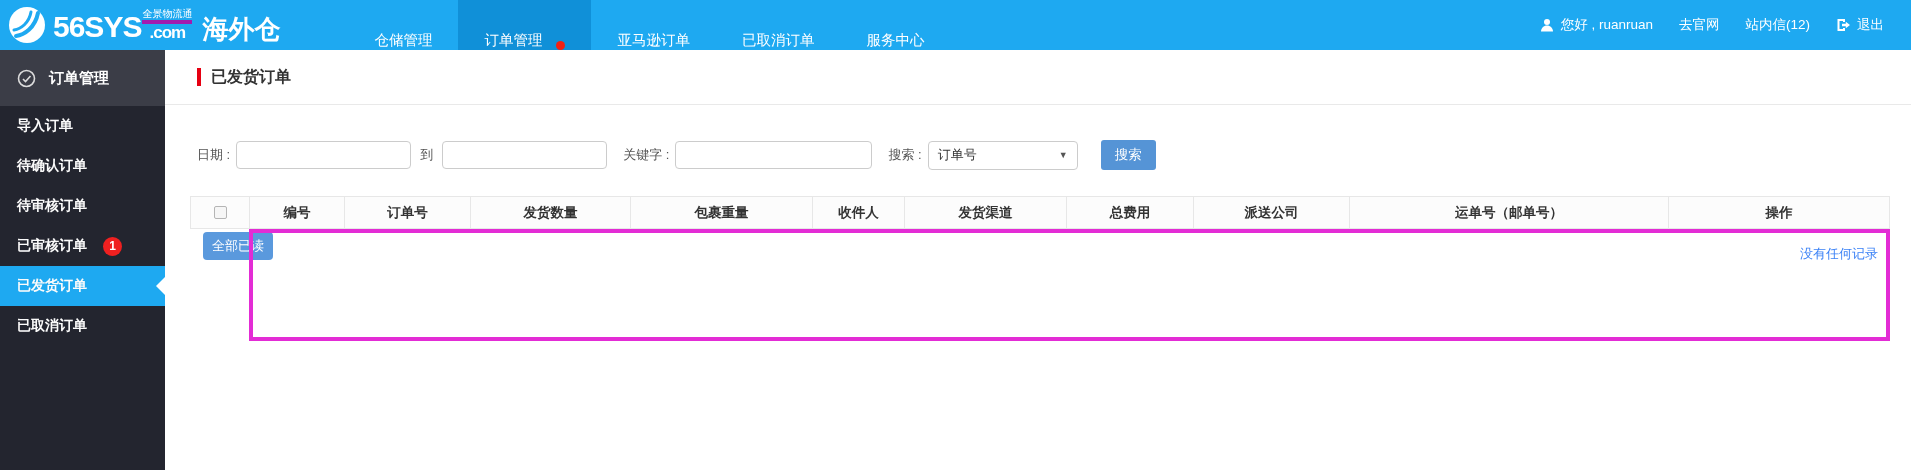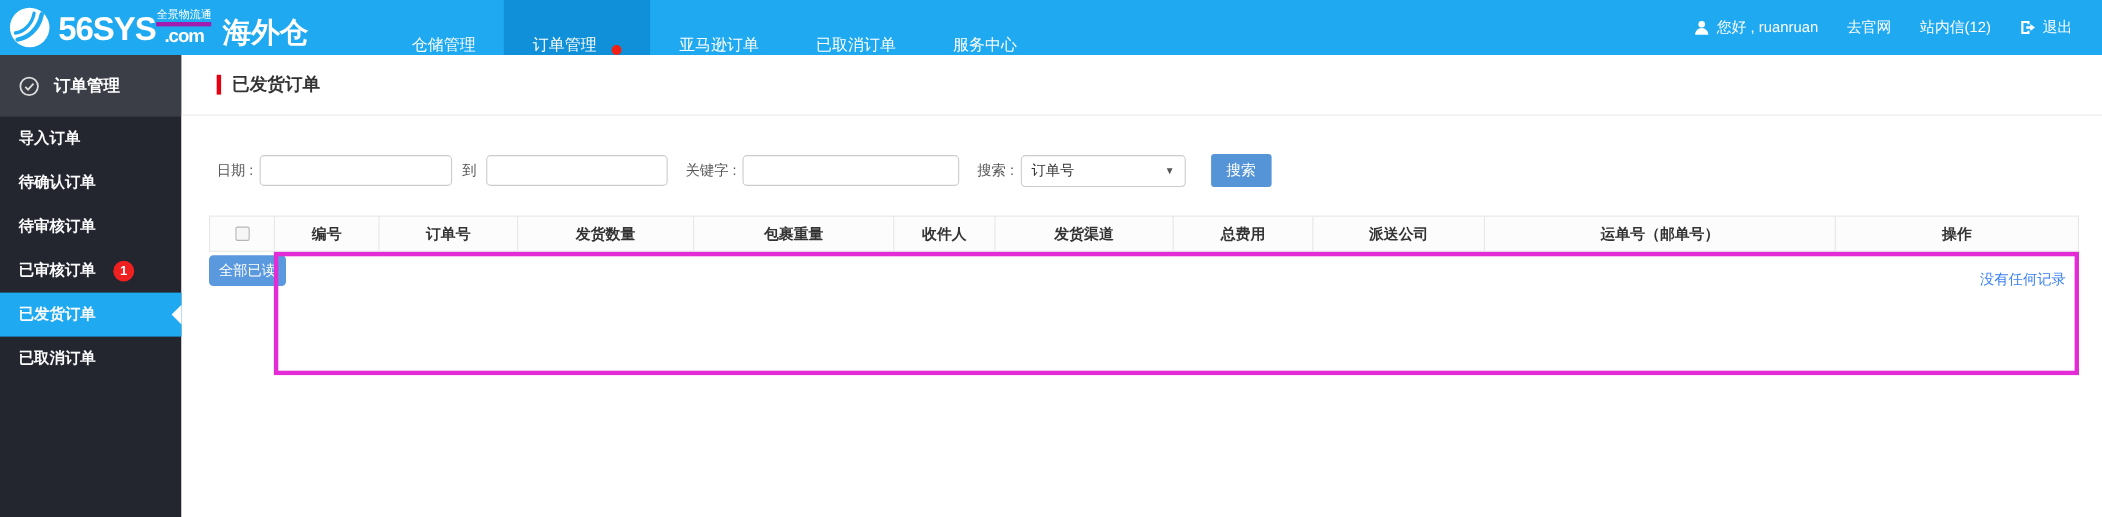--- a/index.html
+++ b/index.html
@@ -55,21 +55,21 @@
   .table { margin:26px 21px 0 25px; }
   .thead { display:flex; border:1px solid #e7e7e7; background:#fcfcfc; }
   .th { height:31px; display:flex; align-items:center; justify-content:center; font-size:13.5px; font-weight:bold;
         color:#333; border-right:1px solid #e7e7e7; }
   .th:last-child { border-right:none; flex:1; }
   .cb { width:13px; height:13px; border:1px solid #b5b5b5; border-radius:2px; background:#f6f6f6; cursor:pointer; }
   .tbody { position:relative; height:118px; }
   .magenta-box { position:absolute; left:59px; top:0; right:0; height:112px; border:4px solid #e32cd5;
                  display:flex; justify-content:flex-end; align-items:flex-start; padding:12px 8px; }
   .empty-text { font-size:13px; color:#3b82f6; }
-  .mark-read-btn { position:absolute; left:0; top:3px; width:70px; height:28px; background:#5a99dd; color:#fff;
+  .mark-read-btn { position:absolute; left:13px; top:3px; width:70px; height:28px; background:#5a99dd; color:#fff;
                    border:none; border-radius:4px; font-size:13px; cursor:pointer; }
 </style>
 </head>
 <body>
 
 <header class="topbar">
   <div class="logo">
     <svg width="38" height="38" viewBox="0 0 38 38">
       <circle cx="19" cy="19" r="18" fill="#ffffff"></circle>
       <path d="M8 30 C16 29 27 22 30 7" stroke="#1ea9f1" stroke-width="4" fill="none" stroke-linecap="round"></path>

